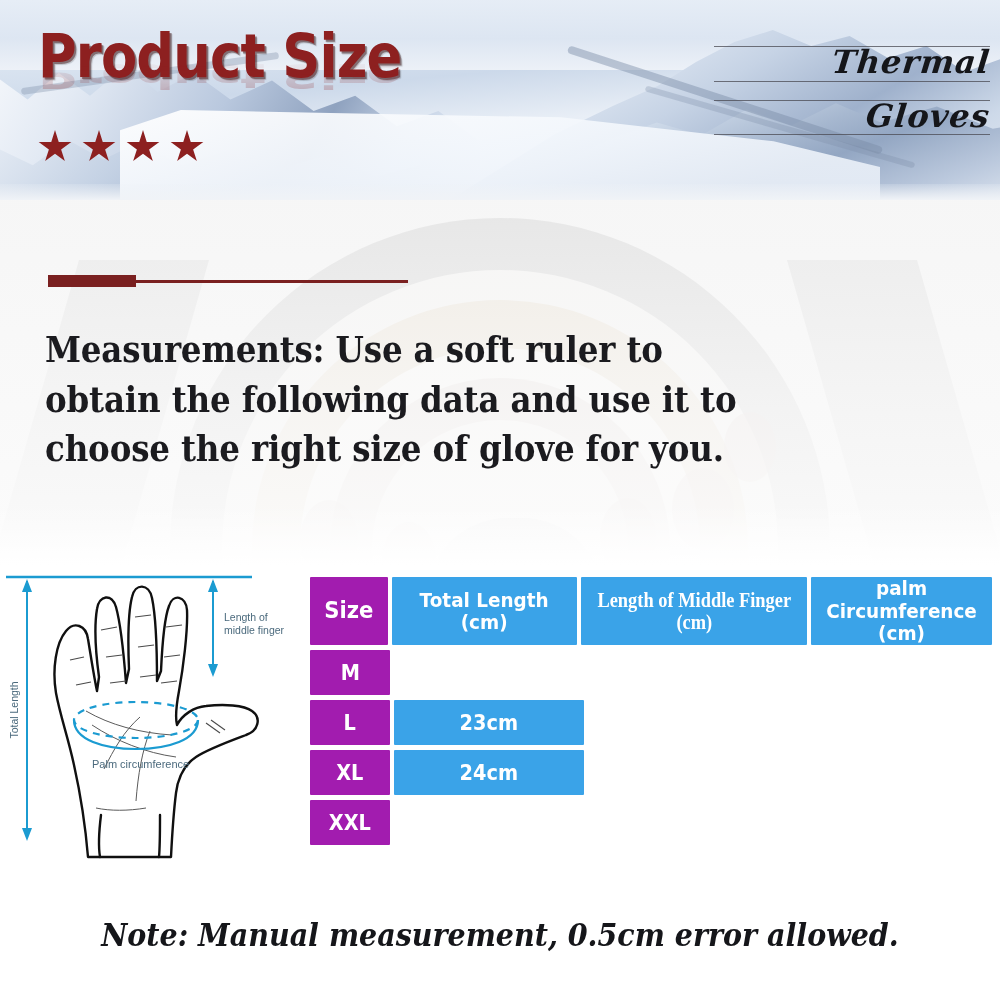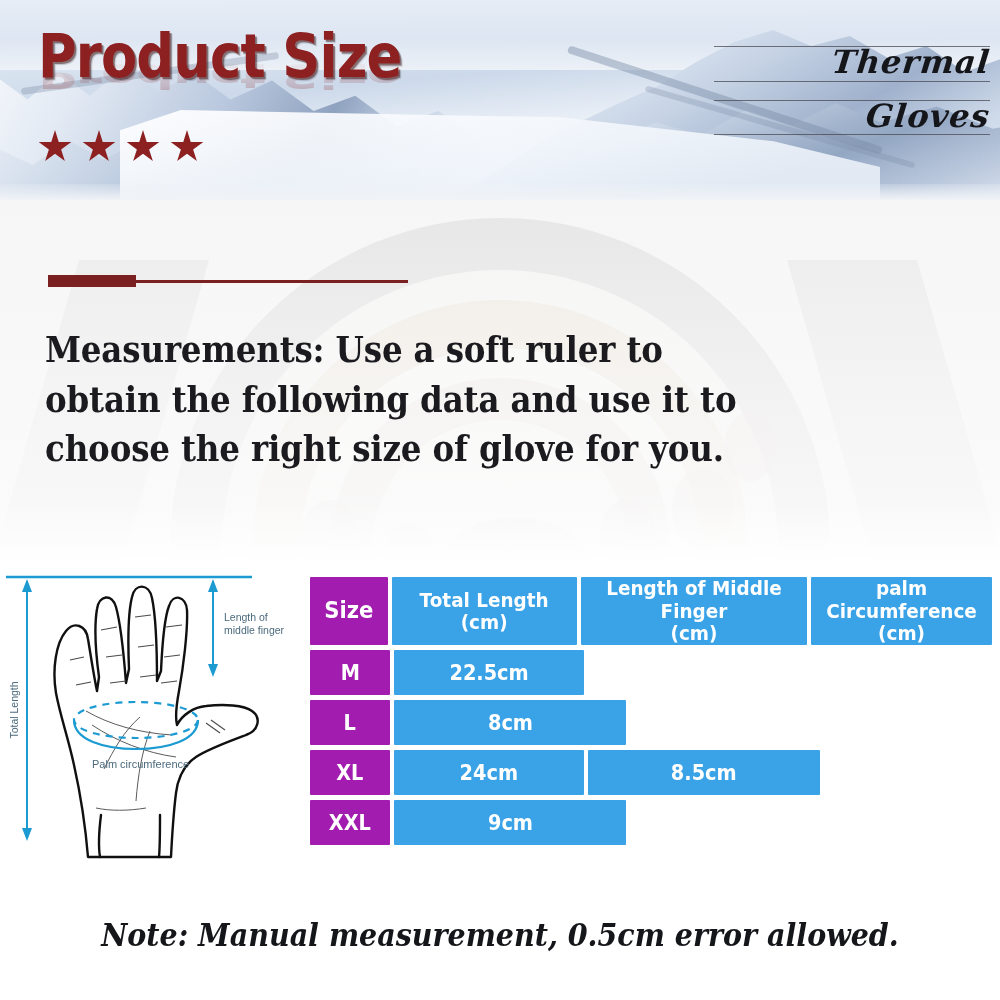--- a/index.html
+++ b/index.html
@@ -147,21 +147,21 @@
     color:#ffffff;
     display:flex;align-items:center;justify-content:center;
     text-align:center;
     font-family:"DejaVu Sans",sans-serif;
     font-weight:bold;
     transform-origin:center;
   }
   .c-size{width:80px;background:#a21caf;border-radius:1px;text-align:center;}
   .c-data{background:#3aa3e8;border-radius:1px;}
   .c-tl{width:190px;}
-  .c-mf{width:232px;}
+  .c-mf{width:232px;font-family:Liberation Serif, serif;}
   .c-pc{width:186px;}
   .hrow .cell{height:68px;font-size:20px;line-height:1.12;}
   .hrow .c-size{font-size:23px;}
   .drow .cell{height:45px;font-size:21px;}
   .drow .c-size{font-size:21px;}
   .cell span{display:block;transform:scaleX(.92);}
 
   
   .note{
     position:absolute;left:0;top:352px;width:1000px;text-align:center;
@@ -340,52 +340,43 @@
             <span>palm Circumference</span>
             <span>(cm)</span>
           </div>
         </div>
       </div>
 
       <div class="trow drow">
         <div class="cell c-size">
           <span>M</span>
         </div>
+      </div>
+
+      <div class="trow drow">
+        <div class="cell c-size">
+          <span>L</span>
+        </div>
         <div class="cell c-data c-tl">
-          <span>22.5cm</span>
-        </div>
-      </div>
-
-      <div class="trow drow">
-        <div class="cell c-size">
-          <span>L</span>
-        </div>
-        <div class="cell c-data c-mf">
-          <span>8cm</span>
+          <span>23cm</span>
         </div>
       </div>
 
       <div class="trow drow">
         <div class="cell c-size">
           <span>XL</span>
         </div>
         <div class="cell c-data c-tl">
           <span>24cm</span>
         </div>
-        <div class="cell c-data c-mf">
-          <span>8.5cm</span>
-        </div>
       </div>
 
       <div class="trow drow">
         <div class="cell c-size">
           <span>XXL</span>
-        </div>
-        <div class="cell c-data c-mf">
-          <span>9cm</span>
         </div>
       </div>
 
     </div>
 
     <div class="note">Note: Manual measurement, 0.5cm error allowed.</div>
   </div>
 
 </div>
 

